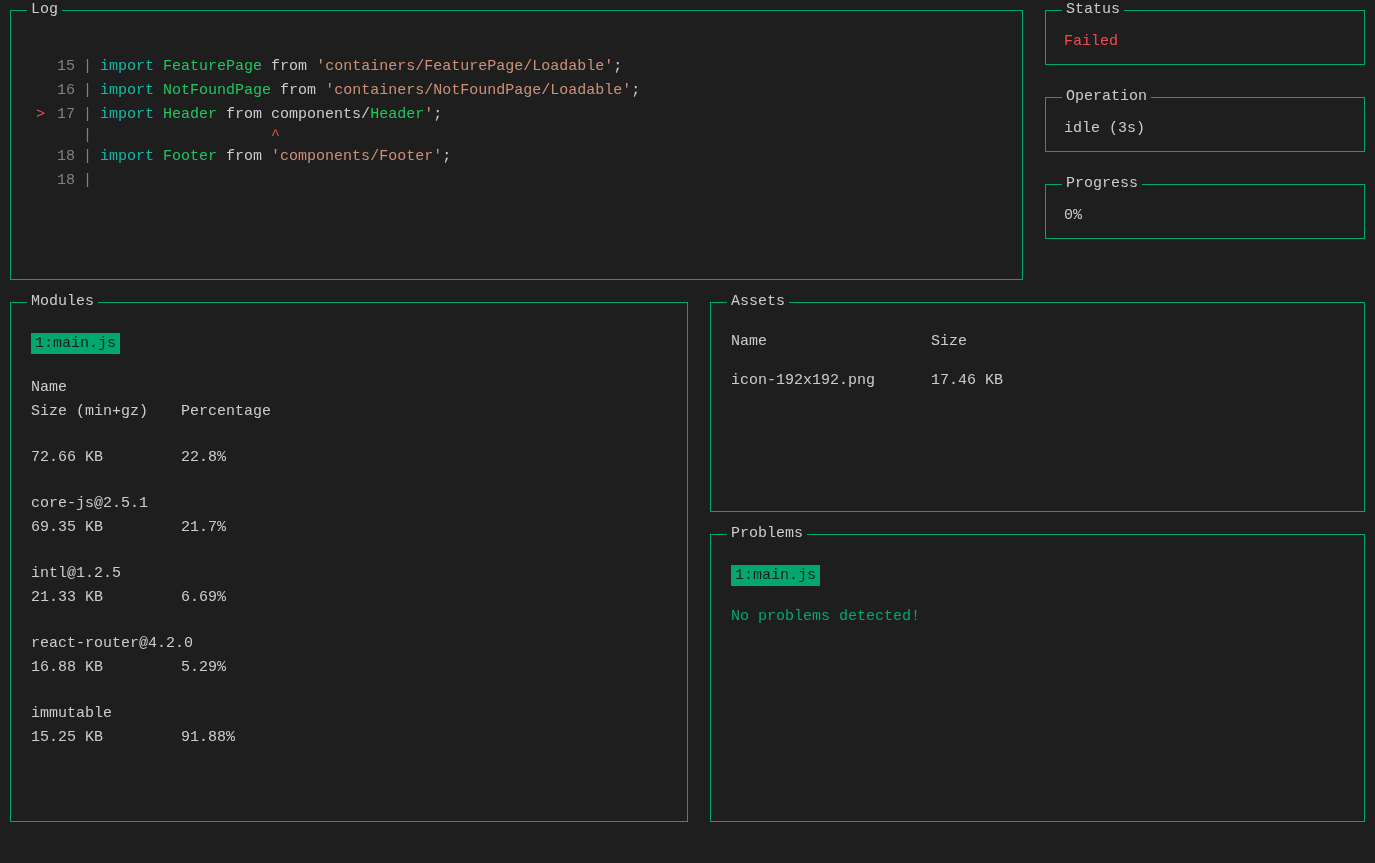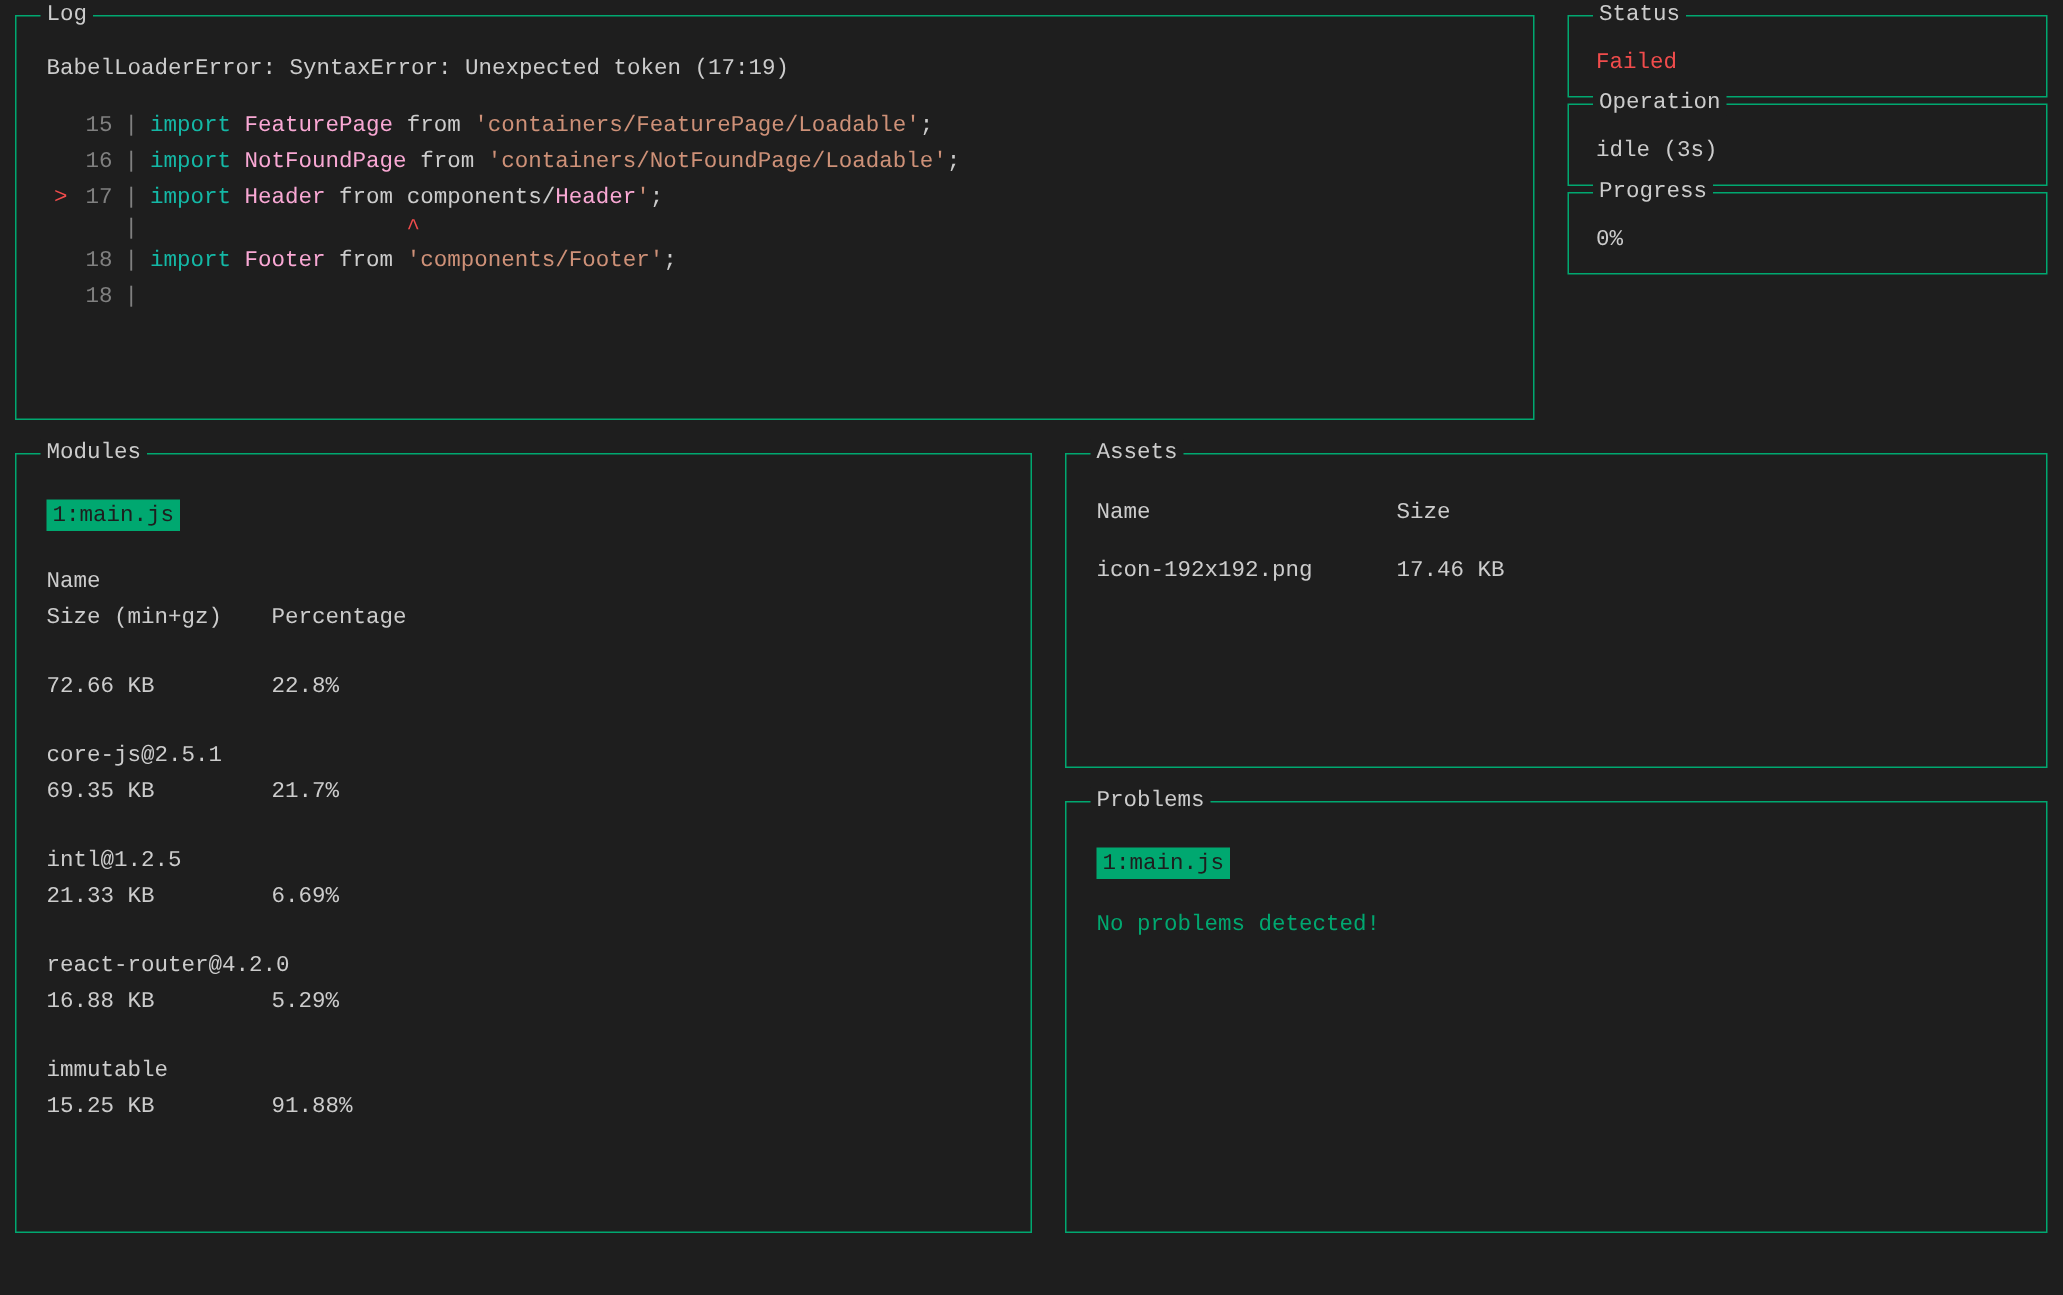--- a/index.html
+++ b/index.html
@@ -25,33 +25,33 @@
   padding: 0 4px;
   color: #cccccc;
 }
 .row1 {
   display: flex;
   gap: 22px;
   margin-bottom: 22px;
   justify-content: space-between;
 }
 .log-panel { flex: 1; min-height: 270px; }
-.status-col { width: 320px; display: flex; flex-direction: column; gap: 4px; }
+.status-col { width: 320px; display: flex; flex-direction: column; gap: 32px; }
 .status-col .panel { flex: 0 0 auto; padding: 14px 18px; }
 .row2 {
   display: flex;
   gap: 22px;
 }
 .modules-panel { flex: 1; min-height: 520px; }
 .right-col { width: 655px; display: flex; flex-direction: column; gap: 22px; }
 .assets-panel { min-height: 210px; }
 .problems-panel { flex: 1; min-height: 280px; }
 .err-red { color: #f14c4c; }
 .kw { color: #14b8a6; }
-.ident { color: #f9a8d4; }
+.ident { color: #22c55e; }
 .op { color: #cccccc; }
 .str { color: #ce9178; }
 .gutter { color: #808080; display: inline-block; width: 44px; text-align: right; }
 .pipe { color: #808080; padding: 0 8px; }
 .err-mark { color: #f14c4c; }
 .code-line { white-space: pre; line-height: 1.6; }
 .badge {
   background: #00a870;
   color: #1e1e1e;
   padding: 2px 4px;
@@ -65,21 +65,20 @@
 .modules-headers { margin-top: 22px; line-height: 1.6; }
 .caret-line { white-space: pre; line-height: 1.2; }
 </style>
 </head>
 <body>
 
 <div class="row1">
   <div class="panel log-panel">
     <div class="panel-title">Log</div>
     <div style="margin-top:8px;">
-      <div>BabelLoaderError: SyntaxError: Unexpected token (17:19)</div>
       <div style="height:18px;"></div>
 
       <div class="code-line"><span class="gutter">15</span><span class="pipe">|</span><span class="kw">import</span> <span class="ident">FeaturePage</span> <span class="op">from</span> <span class="str">'containers/FeaturePage/Loadable'</span><span class="op">;</span></div>
 
       <div class="code-line"><span class="gutter">16</span><span class="pipe">|</span><span class="kw">import</span> <span class="ident">NotFoundPage</span> <span class="op">from</span> <span class="str">'containers/NotFoundPage/Loadable'</span><span class="op">;</span></div>
 
       <div class="code-line"><span class="err-mark" style="display:inline-block;width:14px;text-align:right;">&gt;</span><span class="gutter" style="width:30px;">17</span><span class="pipe">|</span><span class="kw">import</span> <span class="ident">Header</span> <span class="op">from</span> <span class="op">components/</span><span class="ident">Header</span><span class="str">'</span><span class="op">;</span></div>
 
       <div class="caret-line"><span class="gutter"> </span><span class="pipe">|</span><span style="visibility:hidden;">import Header from </span><span class="err-mark">^</span></div>
 

